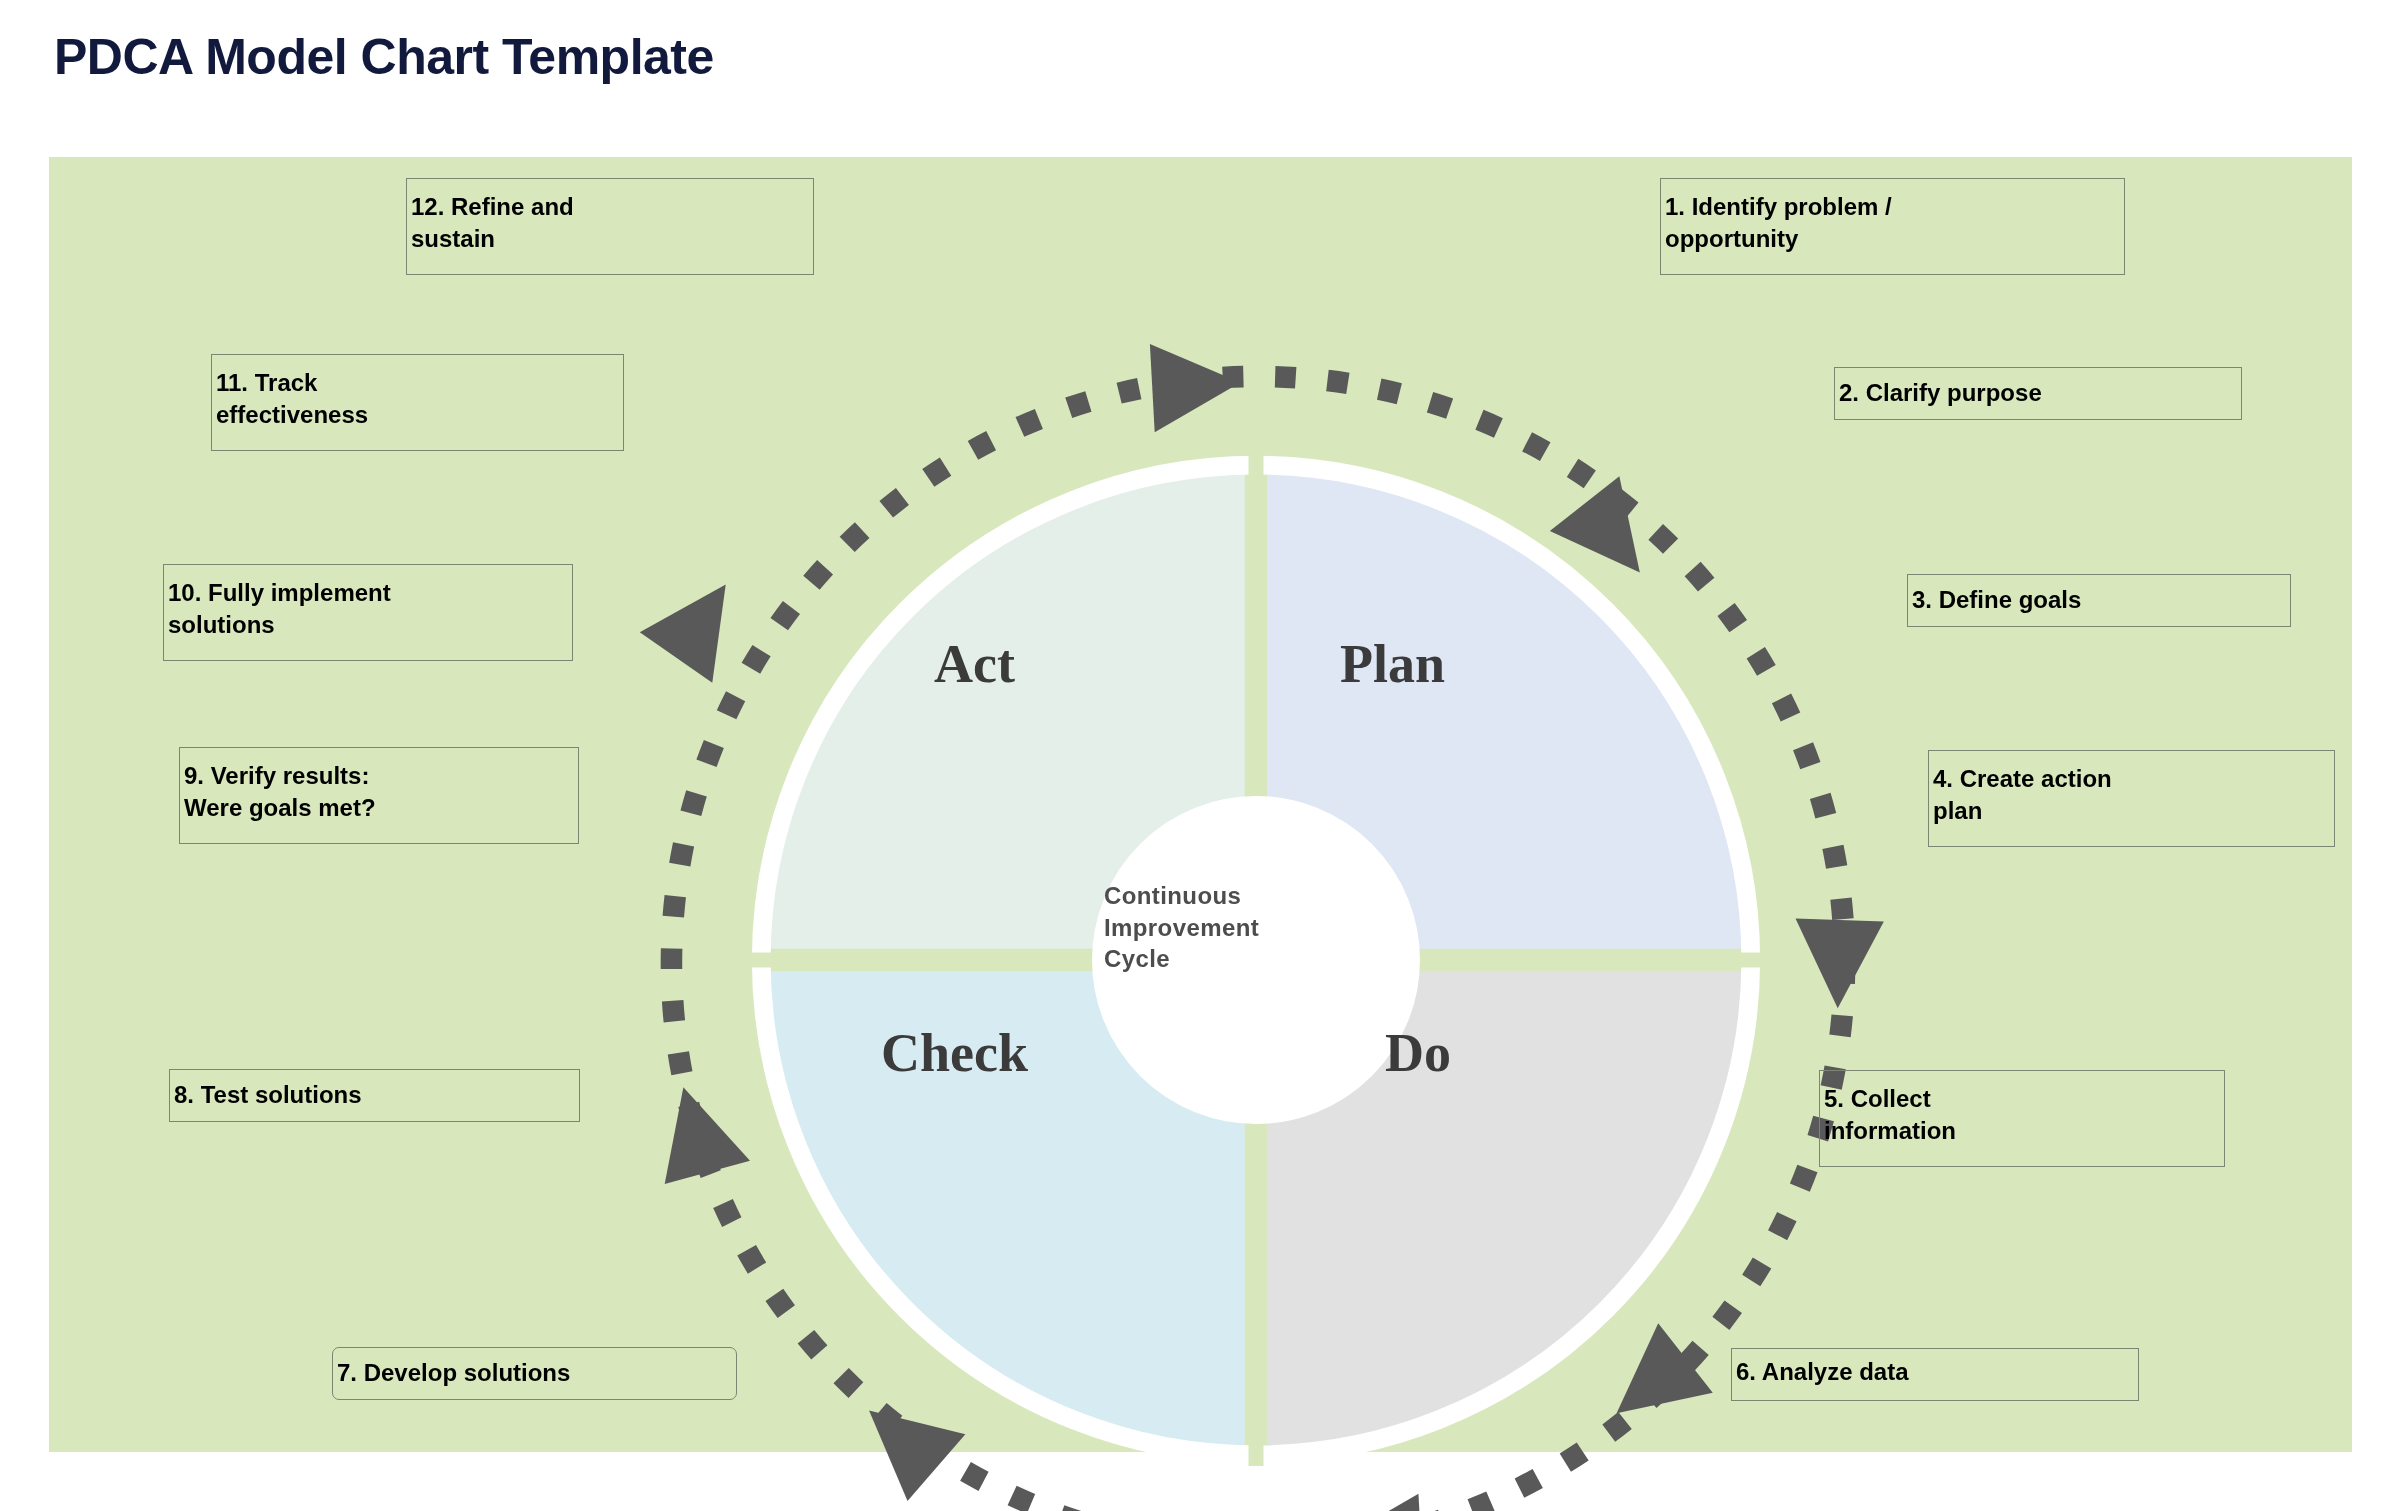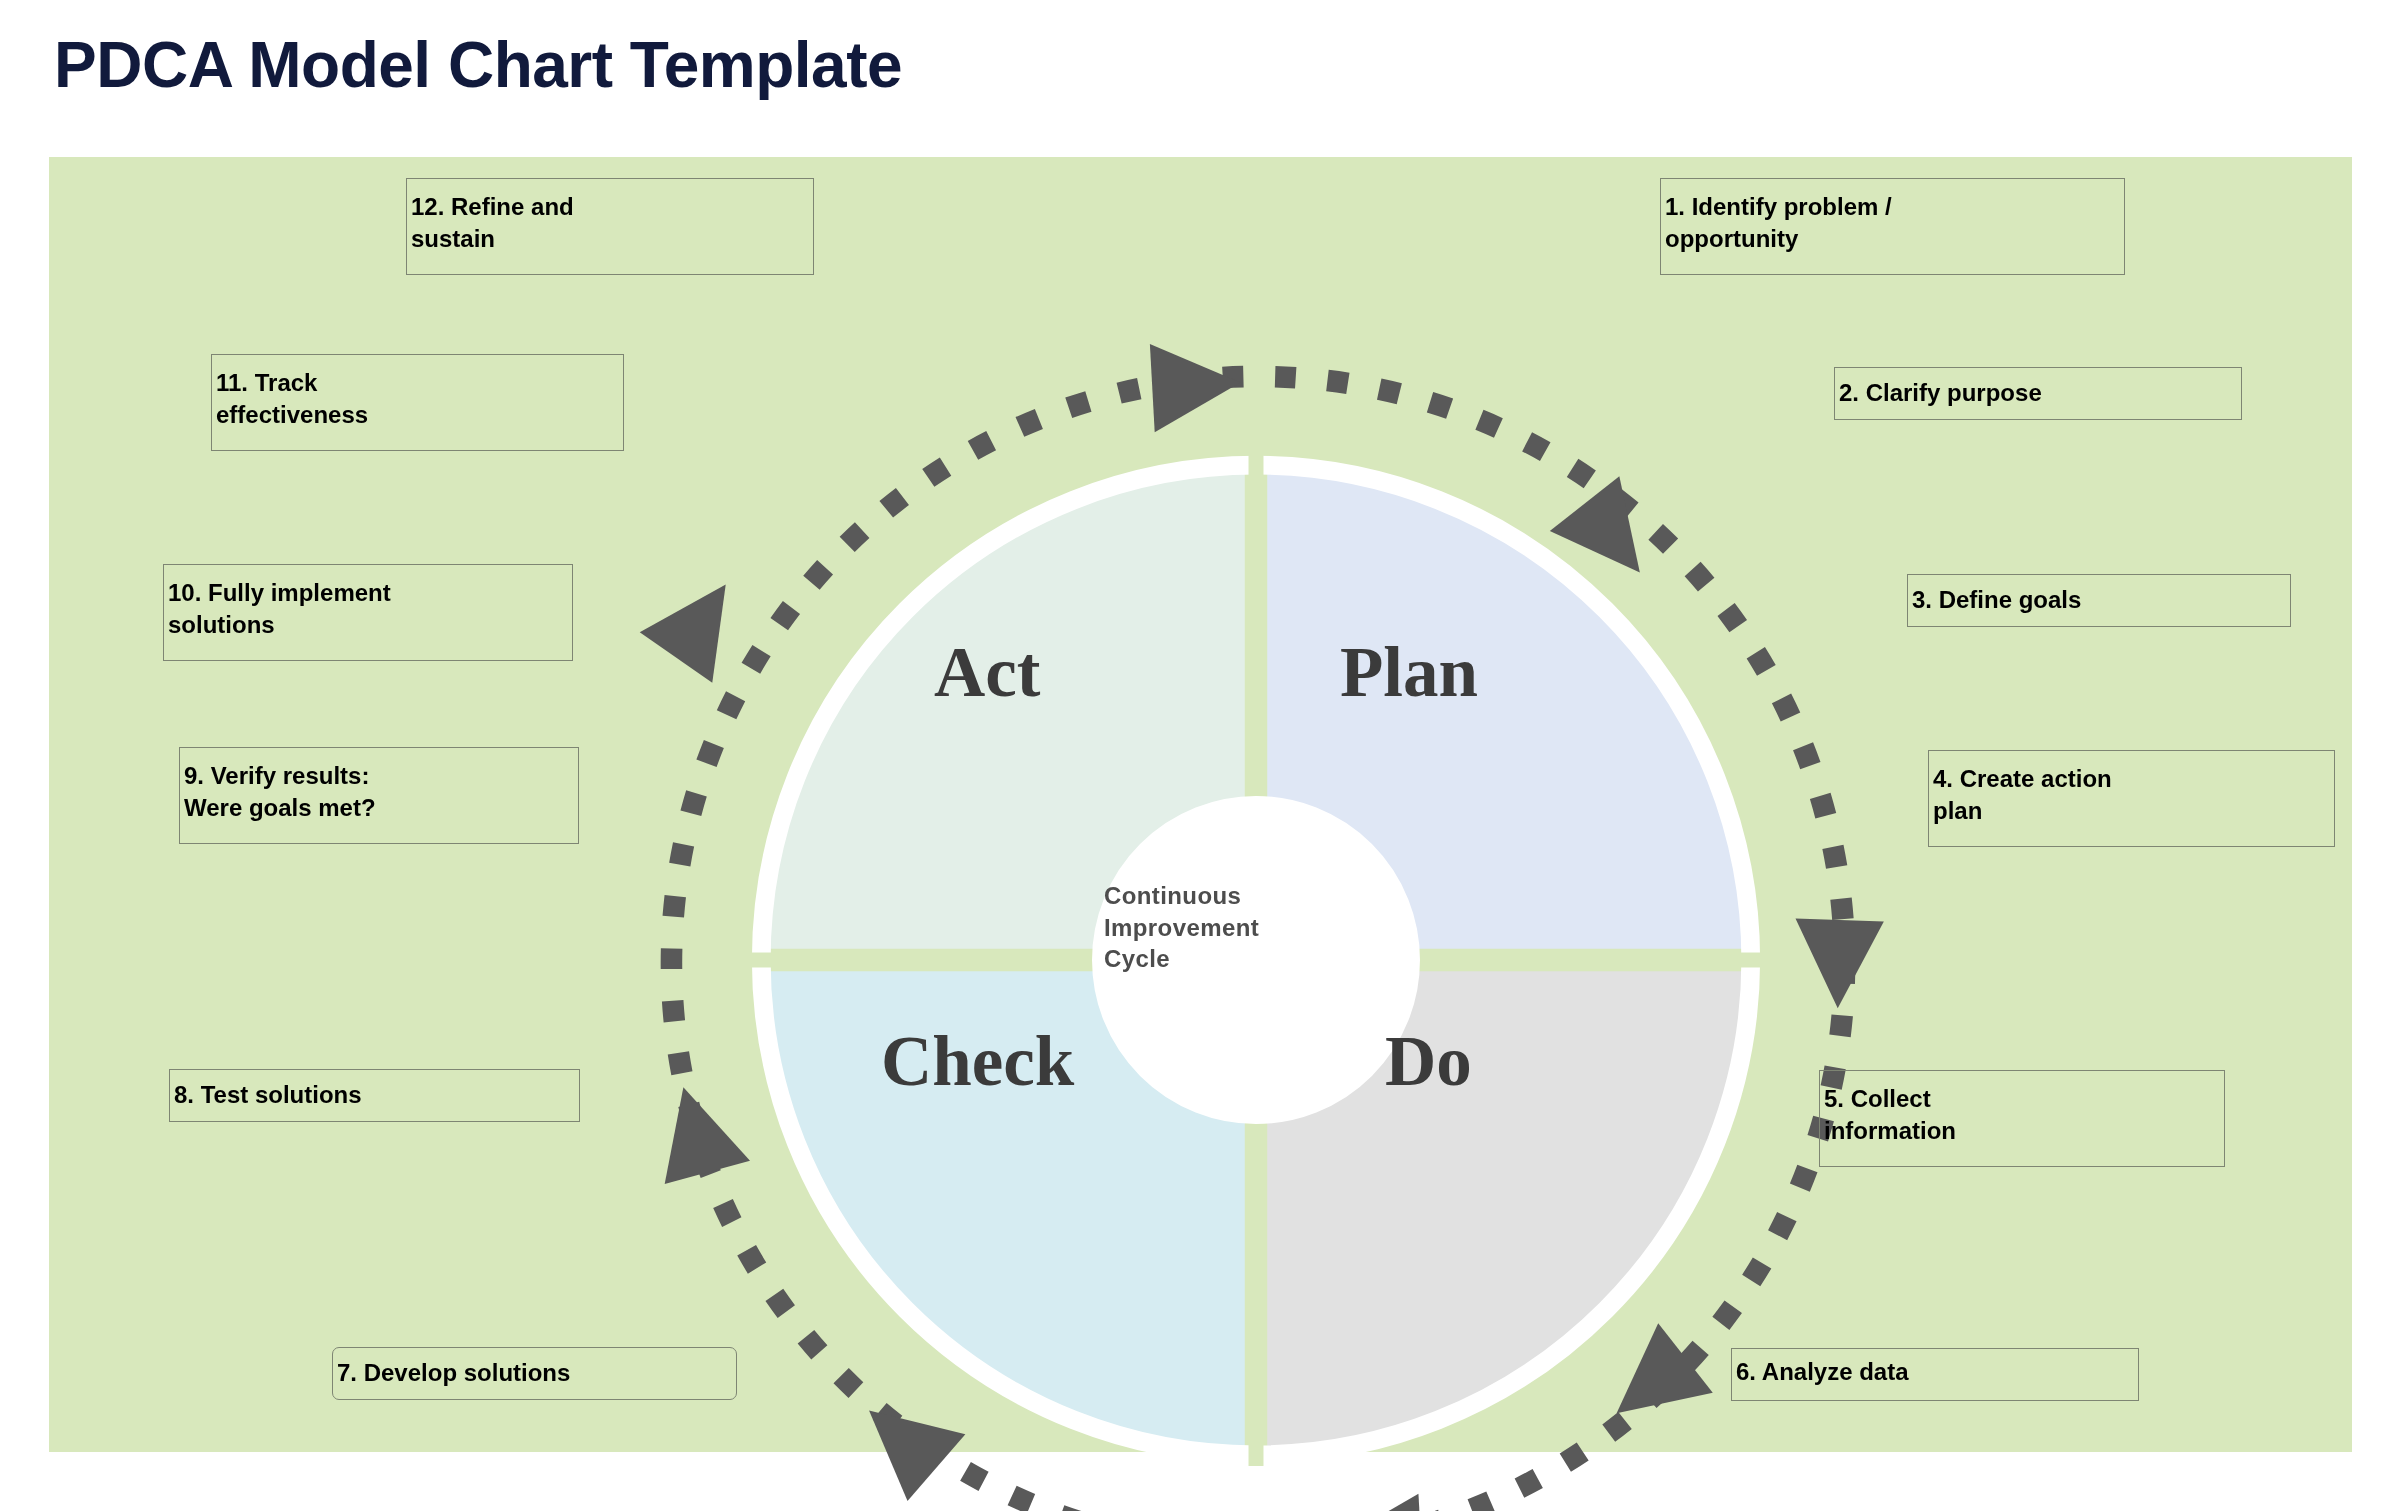--- a/index.html
+++ b/index.html
@@ -13,21 +13,21 @@
     position: relative;
     font-family: "Liberation Sans", sans-serif;
     overflow: hidden;
   }
 
   
   #page-title {
     position: absolute;
     left: 54px;
     top: 28px;
-    font-size: 64px;
+    font-size: 50px;
     font-weight: bold;
     color: #111a3c;
     letter-spacing: -0.5px;
     white-space: nowrap;
     font-family: "Liberation Sans", sans-serif;
   }
 
   
   #diagram-panel {
     position: absolute;
@@ -43,21 +43,21 @@
     position: absolute;
     left: 701px;
     top: 297px;
     width: 1012px;
     height: 1012px;
   }
   .quadrant-label {
     position: absolute;
     font-family: "Liberation Serif", serif;
     font-weight: bold;
-    font-size: 71px;
+    font-size: 54px;
     color: #3b3b3b;
     white-space: nowrap;
     line-height: 1;
   }
   #quadrant-label-act   { left: 184px; top: 183px; }
   #quadrant-label-plan  { left: 590px; top: 183px; }
   #quadrant-label-check { left: 131px; top: 572px; }
   #quadrant-label-do    { left: 635px; top: 572px; }
 
   #hub-text {

